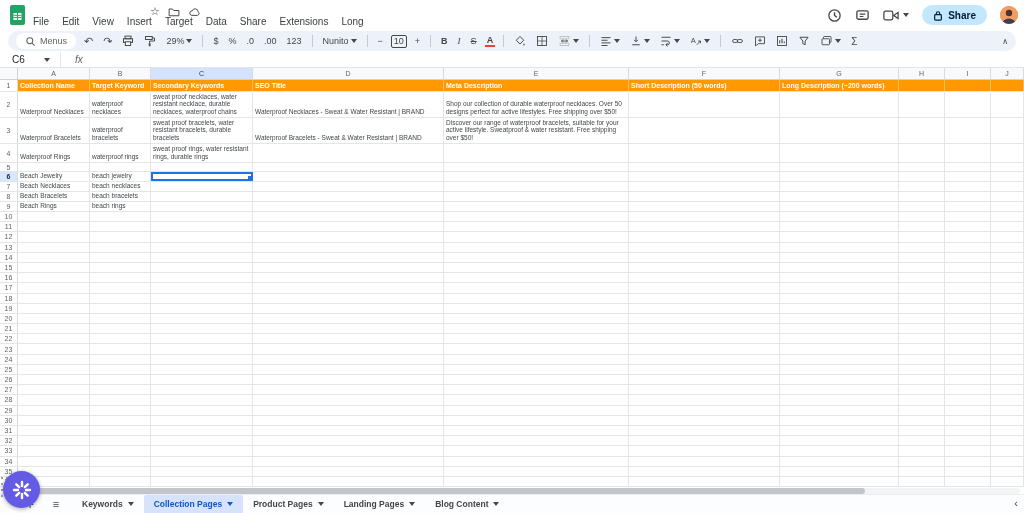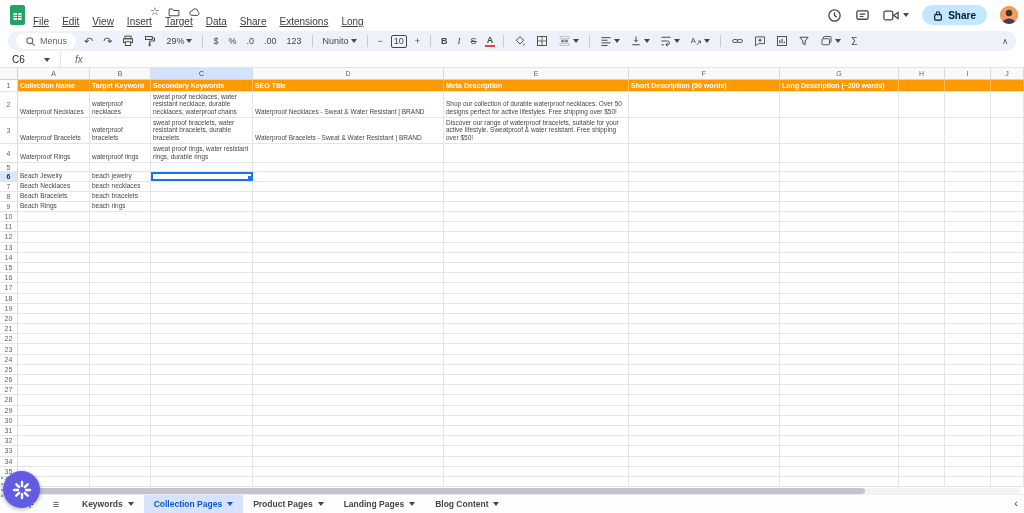--- a/index.html
+++ b/index.html
@@ -4,21 +4,21 @@
 <style>
   * { box-sizing: border-box; margin:0; padding:0; }
   html,body { width:1024px; height:513px; overflow:hidden; }
   body { font-family:"Liberation Sans", sans-serif; background:#fff; position:relative; color:#3c4043; }
 
   
   #titlebar { position:absolute; top:0; left:0; width:1024px; height:30px; background:#fff; }
   .sheets-logo { position:absolute; left:10px; top:5px; }
   .doc-title { position:absolute; left:33px; top:4px; font-size:12.5px; color:#1f1f1f; }
   .title-icons { position:absolute; left:150px; top:5px; display:flex; gap:8px; align-items:center; color:#444746; }
-  .menu-row { position:absolute; left:33px; top:16px; display:flex; gap:13px; font-size:10px; color:#3c4043;text-decoration:underline; }
+  .menu-row { position:absolute; left:33px; top:16px; display:flex; gap:13px; font-size:10px; color:#3c4043; }
   .menu-row span { cursor:default; }
   .tb-right { position:absolute; right:6px; top:2px; height:26px; display:flex; align-items:center; gap:13px; }
   .share-btn { display:flex; align-items:center; gap:5px; background:#c2e7ff; color:#001d35; border-radius:10px; height:20px; padding:0 11px; font-size:10px; font-weight:bold; }
   .avatar { width:18px; height:18px; border-radius:50%; background:#f29b63; overflow:hidden; }
   .caret { width:0; height:0; border-left:3px solid transparent; border-right:3px solid transparent; border-top:4px solid #444746; display:inline-block; }
   .caret.blue { border-top-color:#0b57d0; }
 
   
   #toolbar { position:absolute; top:31px; left:8px; width:1008px; height:20px; background:#edf2fa; border-radius:10px; display:flex; align-items:center; gap:6px; padding:0 8px; font-size:9px; color:#444746; }
   .tool { display:flex; align-items:center; gap:2px; padding:0 2px; }

